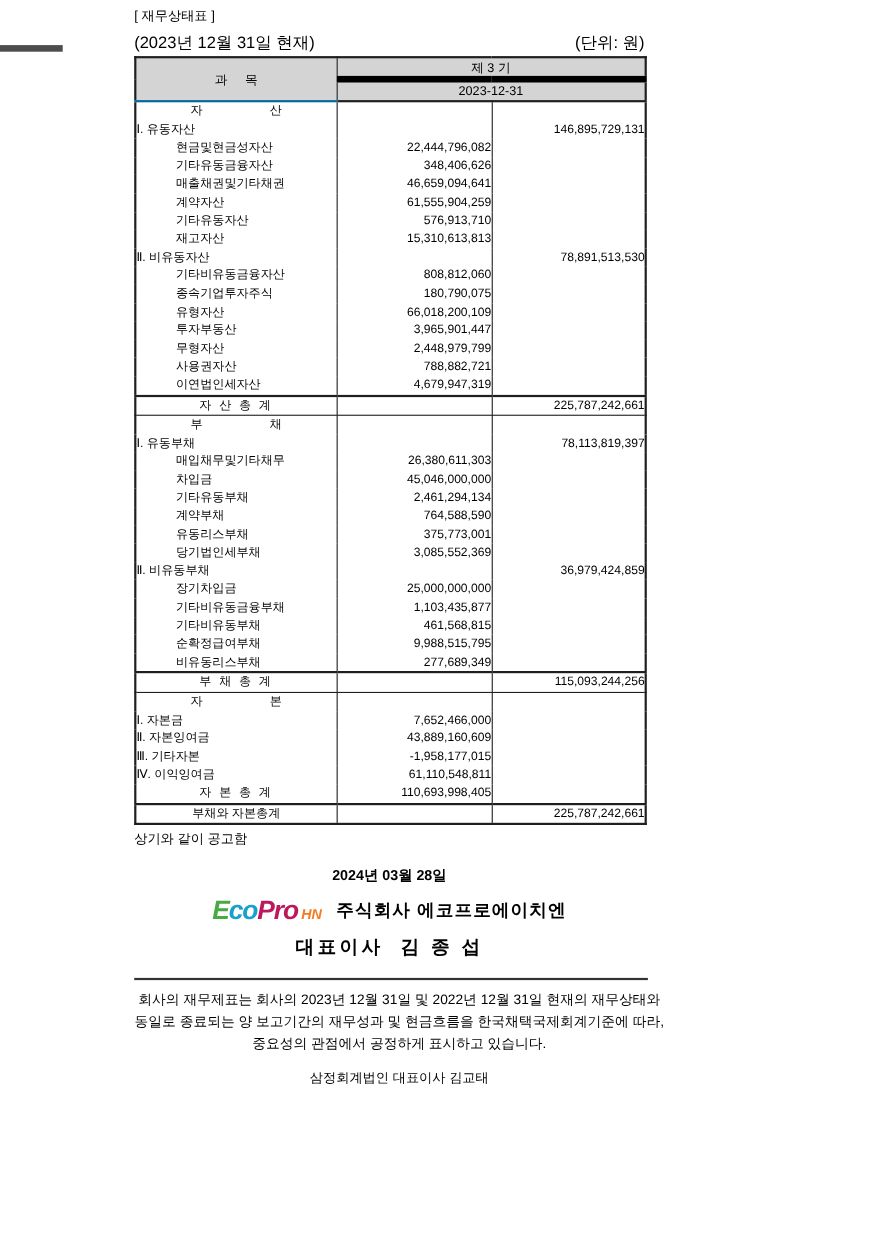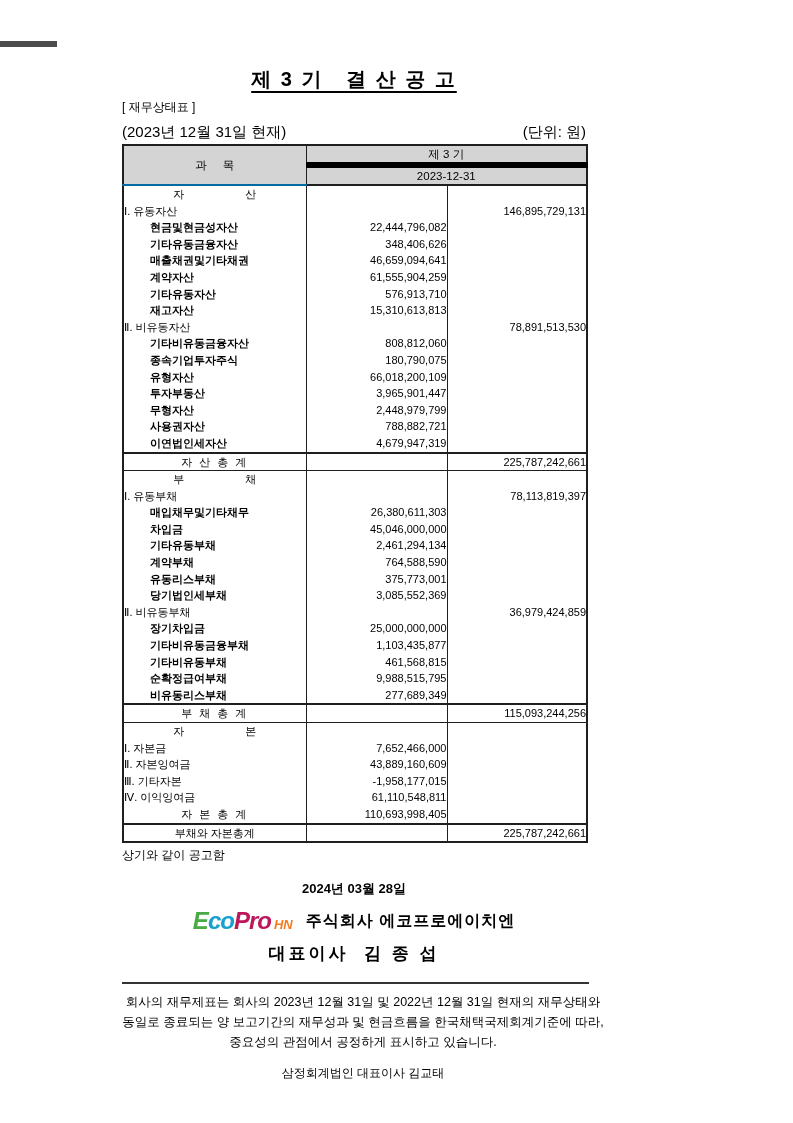--- a/index.html
+++ b/index.html
@@ -31,21 +31,21 @@
     background:#d4d4d4;font-weight:normal;text-align:center;height:16px;
     font-size:11.5px;white-space:pre;
   }
   table.bs thead th.h-item{border-bottom:2px solid #0369a1;}
   table.bs thead th.h-period{border-bottom:6px solid #000000;}
   table.bs thead th.h-date{border-bottom:2px solid #1f1f1f;}
   table.bs tbody td{height:16.6px;line-height:16.6px;}
   td.c-label{white-space:pre;padding-left:5px;overflow:hidden;}
   td.c-mid{text-align:right;padding-right:7px;}
   td.c-right{text-align:right;padding-right:6px;}
-  tr.r-item2 td.c-label{padding-left:26px;font-weight:bold;}
+  tr.r-item2 td.c-label{padding-left:36px;}
   tr.r-sec td.c-label,tr.r-total td.c-label,tr.r-captotal td.c-label,tr.r-grand td.c-label{
     text-align:center;padding-left:0;
   }
   tr.r-total td.c-label,tr.r-captotal td.c-label{letter-spacing:2px;}
   tr.r-total td{border-top:2px solid #1f1f1f;border-bottom:1px solid #1f1f1f;}
   tr.r-grand td{border-top:2px solid #1f1f1f;}
   .notice{margin-top:4px;font-size:12px;}
   .pubdate{margin-top:16px;text-align:center;font-size:13px;font-weight:bold;}
   .company-row{margin-top:9px;display:flex;justify-content:center;align-items:center;gap:13px;}
   .logo{font-style:italic;font-weight:bold;white-space:nowrap;display:flex;align-items:baseline;}
@@ -62,21 +62,20 @@
     word-break:break-all;
   }
   .auditor{margin-top:13px;text-align:center;font-size:12px;}
 </style>
 </head>
 <body>
 
 <div class="artifact"></div>
 
 <div class="col">
-  <div class="title">제 3 기   결 산 공 고</div>
   <div class="subtitle">[ 재무상태표 ]</div>
 
   <div class="meta">
     <span>(2023년 12월 31일 현재)</span>
     <span>(단위: 원)</span>
   </div>
 
   <table class="bs">
     <colgroup>
       <col style="width:183px">

